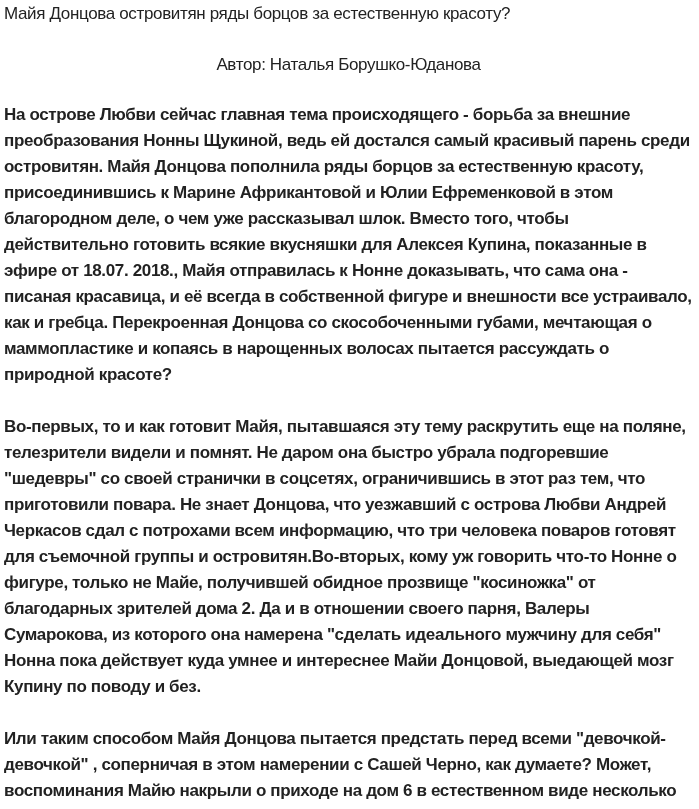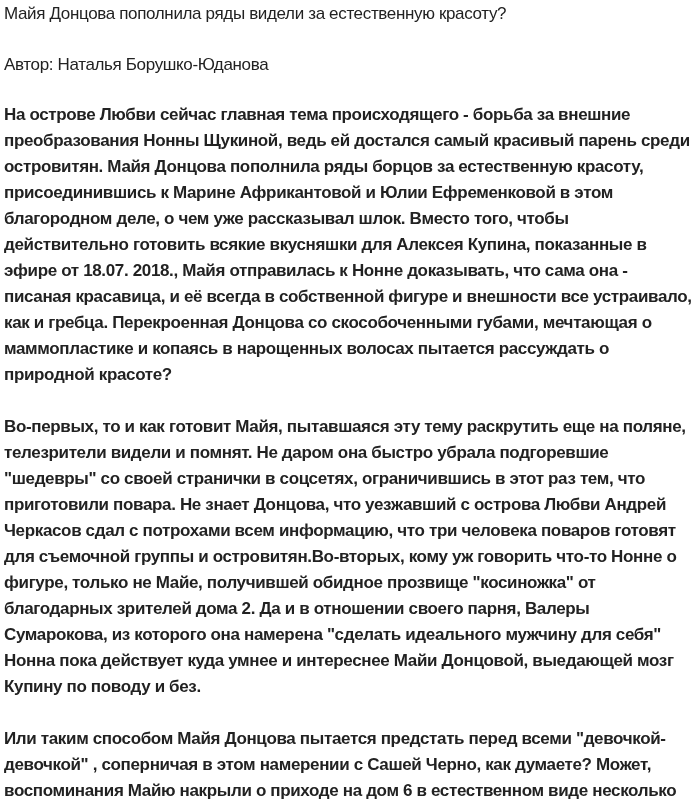--- a/index.html
+++ b/index.html
@@ -23,28 +23,29 @@
     }
     .article p {
       margin: 0;
     }
     .title {
       padding-top: 1px;
       margin-bottom: 25px !important;
     }
     .author {
       margin-bottom: 24px !important;
+      text-align: center;
     }
     .para {
       margin-bottom: 26px !important;
       font-weight: bold;
     }
   </style>
 </head>
 <body>
 
 <div class="article">
-  <p class="title">Майя Донцова пополнила ряды видели за естественную красоту?</p>
+  <p class="title">Майя Донцова островитян ряды борцов за естественную красоту?</p>
   <p class="author">Автор: Наталья Борушко-Юданова</p>
   <p class="para">На острове Любви сейчас главная тема происходящего - борьба за внешние преобразования Нонны Щукиной, ведь ей достался самый красивый парень среди островитян. Майя Донцова пополнила ряды борцов за естественную красоту, присоединившись к Марине Африкантовой и Юлии Ефременковой в этом благородном деле, о чем уже рассказывал шлок. Вместо того, чтобы действительно готовить всякие вкусняшки для Алексея Купина, показанные в эфире от 18.07. 2018., Майя отправилась к Нонне доказывать, что сама она - писаная красавица, и её всегда в собственной фигуре и внешности все устраивало, как и гребца. Перекроенная Донцова со скособоченными губами, мечтающая о маммопластике и копаясь в нарощенных волосах пытается рассуждать о природной красоте?</p>
   <p class="para">Во-первых, то и как готовит Майя, пытавшаяся эту тему раскрутить еще на поляне, телезрители видели и помнят. Не даром она быстро убрала подгоревшие "шедевры" со своей странички в соцсетях, ограничившись в этот раз тем, что приготовили повара. Не знает Донцова, что уезжавший с острова Любви Андрей Черкасов сдал с потрохами всем информацию, что три человека поваров готовят для съемочной группы и островитян.Во-вторых, кому уж говорить что-то Нонне о фигуре, только не Майе, получившей обидное прозвище "косиножка" от благодарных зрителей дома 2. Да и в отношении своего парня, Валеры Сумарокова, из которого она намерена "сделать идеального мужчину для себя" Нонна пока действует куда умнее и интереснее Майи Донцовой, выедающей мозг Купину по поводу и без.</p>
   <p class="para">Или таким способом Майя Донцова пытается предстать перед всеми "девочкой-девочкой" , соперничая в этом намерении с Сашей Черно, как думаете? Может, воспоминания Майю накрыли о приходе на дом 6 в естественном виде несколько лет назад?</p>
 </div>
 
 </body></html>

